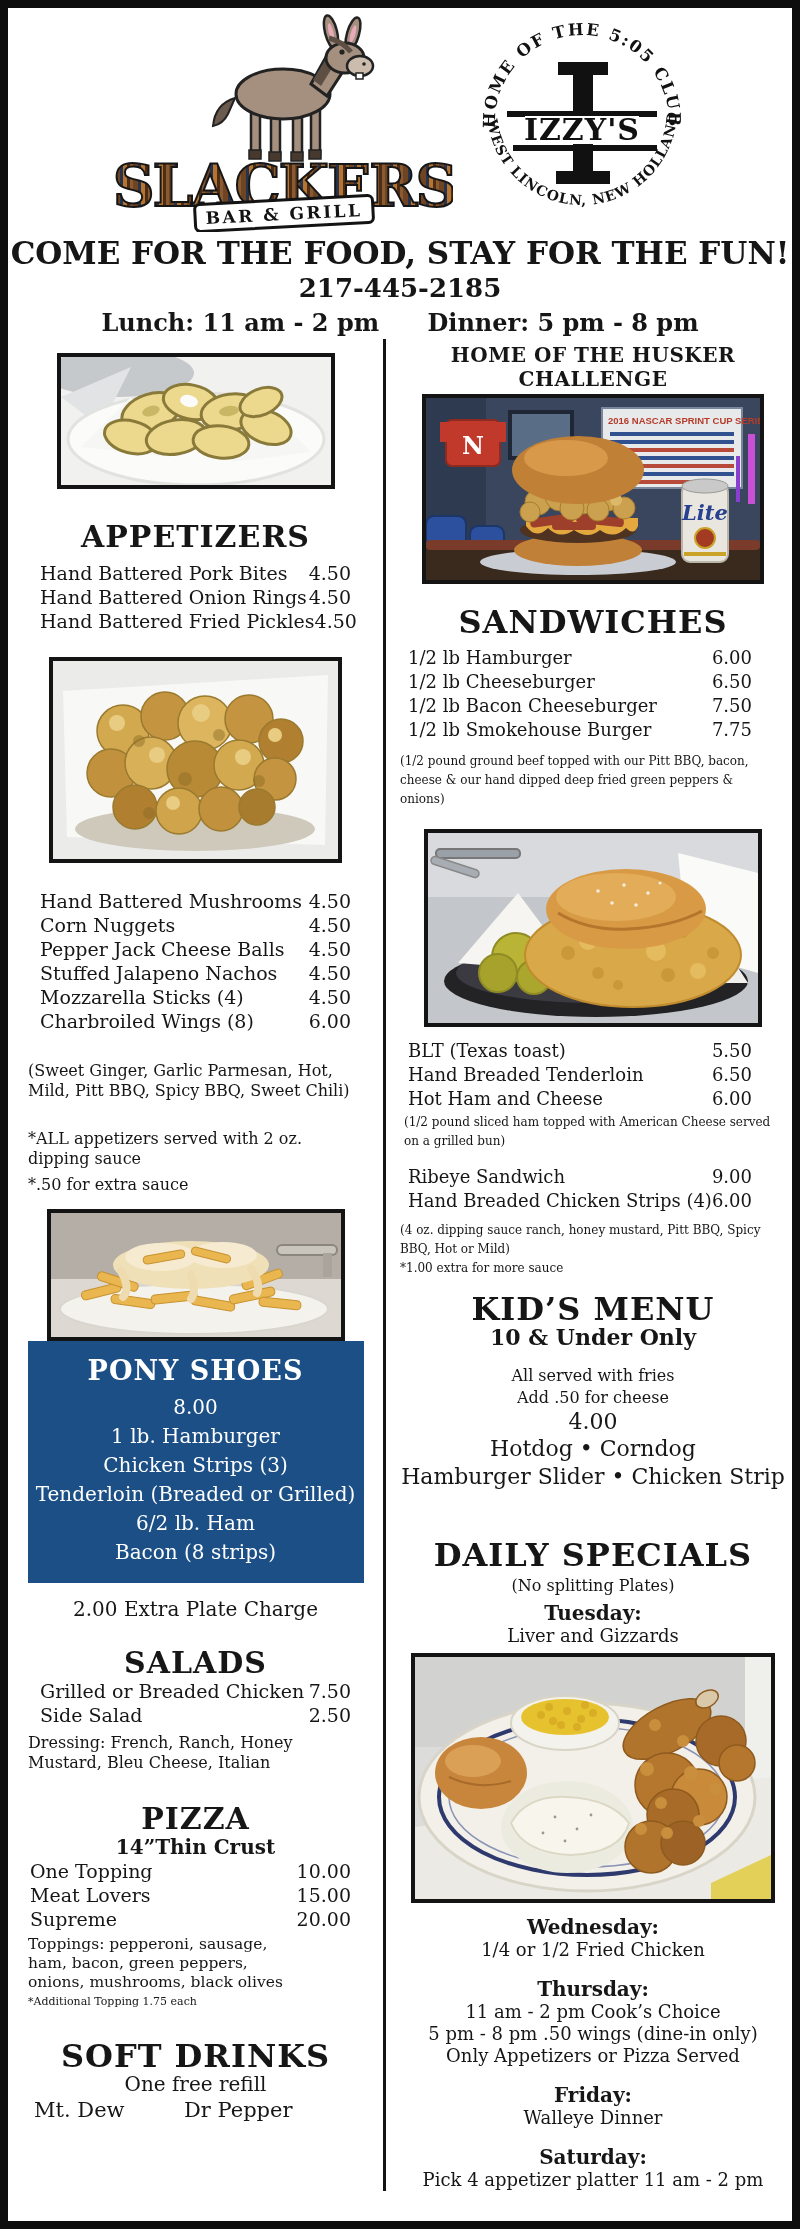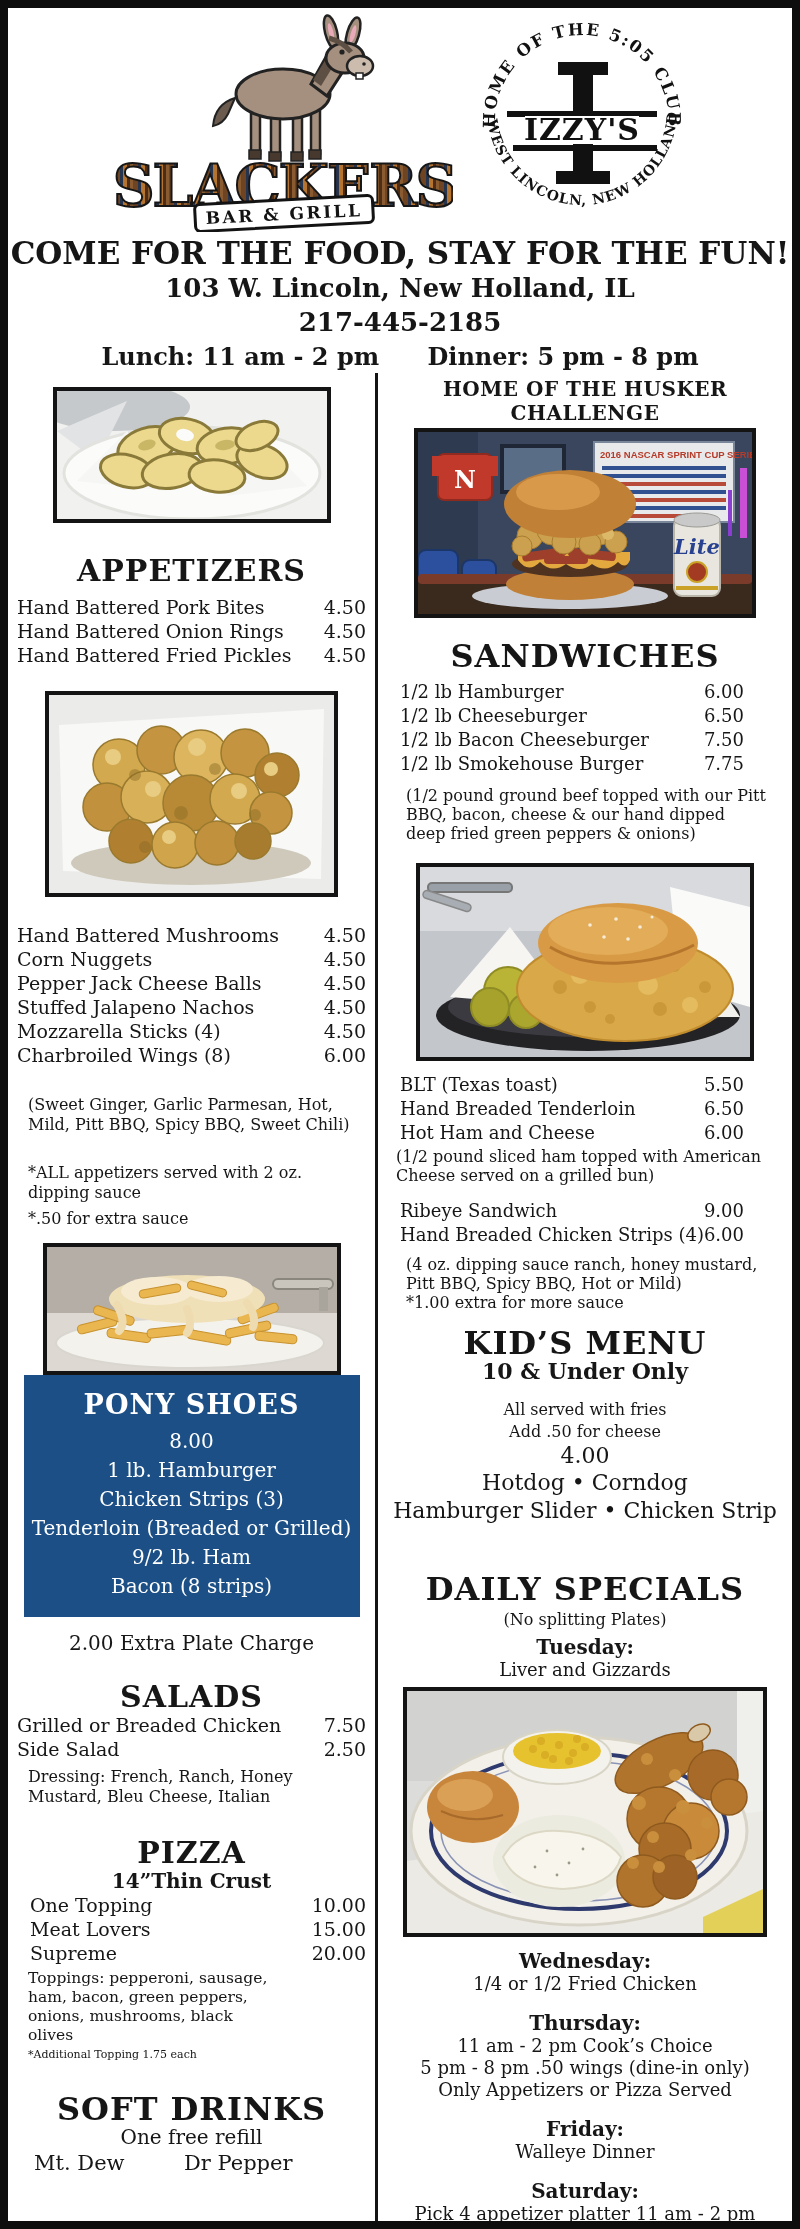--- a/index.html
+++ b/index.html
@@ -13,25 +13,25 @@
   .phone{font-size:26px;font-weight:bold;text-align:center;line-height:32px;margin-top:2px;}
   .hours{font-size:24px;font-weight:bold;text-align:center;line-height:32px;margin-top:3px;}
   .hours span{margin:0 20px;}
   
   .cols{display:flex;align-items:stretch;}
   .col-left{width:378px;box-sizing:border-box;border-right:3px solid #141414;}
   .col-right{flex:1;box-sizing:border-box;}
   .photo{display:block;margin:0 auto;border:4px solid #141414;background:#eee;}
   .h1{font-size:30px;font-weight:bold;text-align:center;letter-spacing:1px;line-height:32px;}
   .h2{font-size:20px;font-weight:bold;text-align:center;line-height:24px;}
-  .mrow{display:flex;justify-content:space-between;font-size:19px;line-height:24px;padding:0 9px;white-space:nowrap;}
+  .mrow{display:flex;justify-content:space-between;font-size:19px;line-height:24px;padding:0 32px;white-space:nowrap;}
   .mrow .pr{flex-shrink:0;}
   .col-right .mrow{font-size:18px;padding:0 48px 0 22px;}
   .note{font-size:16px;line-height:20px;padding:0 20px 0 20px;}
-  .snote{font-size:16px;line-height:19px;padding:0 24px 0 28px;}
+  .snote{font-size:12px;line-height:19px;padding:0 24px 0 14px;}
   .center{text-align:center;}
   .blue-box{width:336px;margin:0 auto;background:#1b4f85;color:#fff;text-align:center;padding:14px 0 16px;}
   .blue-box .bb-title{font-size:27px;font-weight:bold;letter-spacing:1px;line-height:32px;margin-bottom:6px;}
   .blue-box .bb-line{font-size:20px;line-height:29px;}
   .drinks{display:grid;grid-template-columns:150px 1fr;padding-left:26px;font-size:21px;line-height:25px;margin-top:2px;}
   .day-label{font-size:20px;font-weight:bold;text-align:center;line-height:24px;}
   .day-line{font-size:18px;text-align:center;line-height:22px;}
 </style>
 </head>
 <body>
@@ -96,21 +96,20 @@
         <path d="M79,48 h50 v13 h-15 v96 h17 v13 h-54 v-13 h17 v-96 h-15 z" fill="#111"></path>
         <rect x="28" y="97" width="150" height="6" fill="#111"></rect>
         <rect x="34" y="131" width="144" height="6" fill="#111"></rect>
         <rect x="46" y="102" width="114" height="28" fill="#fff"></rect>
         <text x="103" y="126" text-anchor="middle" font-size="30" font-weight="bold" font-family="DejaVu Serif, serif" fill="#111" letter-spacing="1">IZZY'S</text>
       </g>
     </svg>
   </div>
 
   <div class="tagline">COME FOR THE FOOD, STAY FOR THE FUN!</div>
-  <div class="address">103 W. Lincoln, New Holland, IL</div>
   <div class="phone">217-445-2185</div>
   <div class="hours">
     <span>Lunch: 11 am - 2 pm</span>
     <span>Dinner: 5 pm - 8 pm</span>
   </div>
 
   <div class="cols">
 
     <div class="col-left">
 
@@ -246,21 +245,21 @@
           <rect x="140" y="38" width="40" height="8" rx="4" transform="rotate(14 160 42)"></rect>
         </g>
       </svg>
 
       <div class="blue-box">
         <div class="bb-title">PONY SHOES</div>
         <div class="bb-line">8.00</div>
         <div class="bb-line">1 lb. Hamburger</div>
         <div class="bb-line">Chicken Strips (3)</div>
         <div class="bb-line">Tenderloin (Breaded or Grilled)</div>
-        <div class="bb-line">9/2 lb. Ham</div>
+        <div class="bb-line">6/2 lb. Ham</div>
         <div class="bb-line">Bacon (8 strips)</div>
       </div>
 
       <div class="h2" style="margin-top:14px;font-weight:normal;font-size:20px">2.00 Extra Plate Charge</div>
 
       <div class="h1" style="margin-top:26px">SALADS</div>
       <div>
         <div class="mrow">
           <span>Grilled or Breaded Chicken</span>
           <span class="pr">7.50</span>

